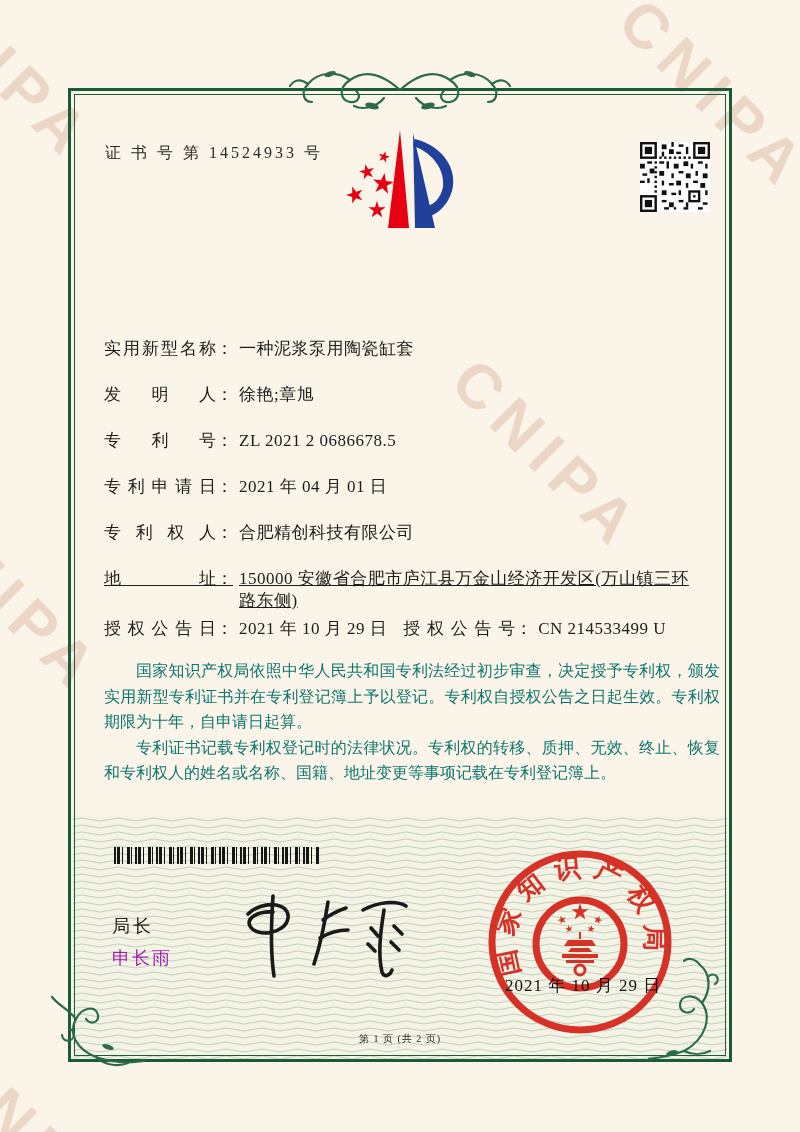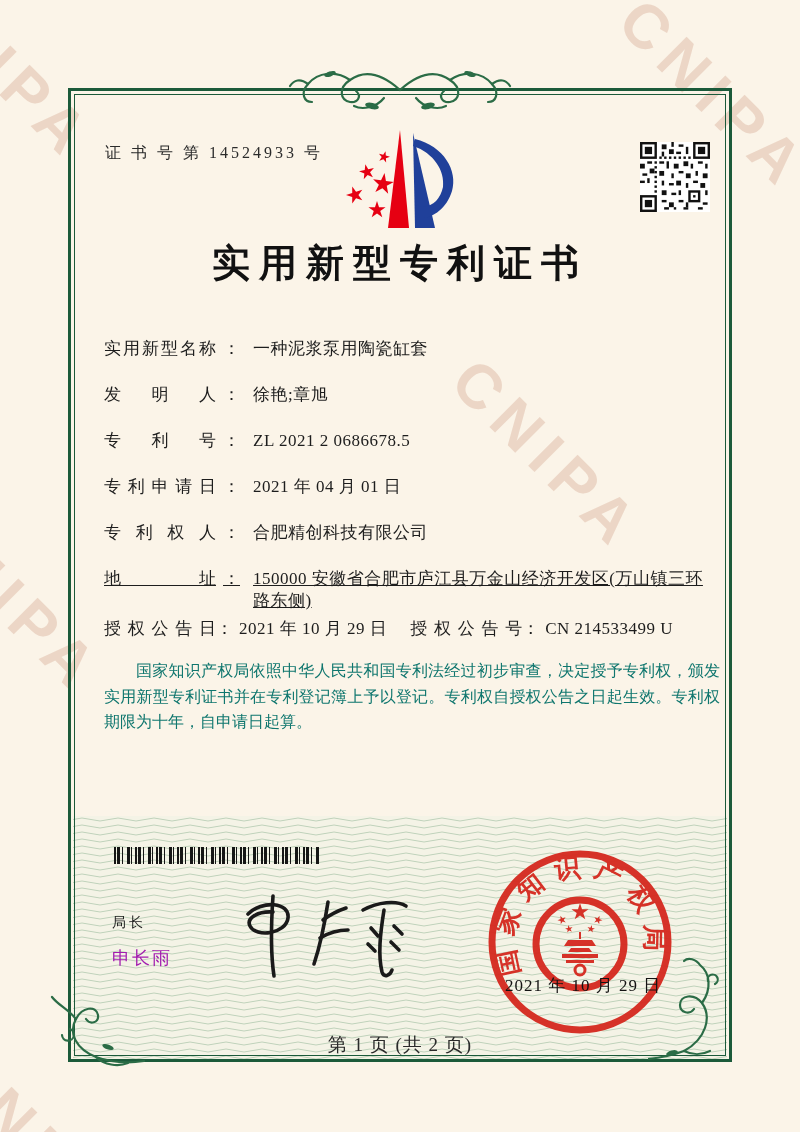--- a/index.html
+++ b/index.html
@@ -12,44 +12,44 @@
   .frame{position:absolute;left:68px;top:88px;width:664px;height:974px;border:3px solid #1b5a3a;
          box-sizing:border-box;z-index:2;}
   .frame-inner{position:absolute;inset:3px;border:1px solid #1b5a3a;}
   .orn{position:absolute;z-index:3;}
   .cert-no{position:absolute;left:105px;top:143px;font-size:16px;letter-spacing:3px;color:#2b2b2b;z-index:4;text-align:right;}
   .logo{position:absolute;left:336px;top:126px;z-index:4;}
   .qr{position:absolute;left:640px;top:142px;z-index:4;background:#fff;}
   .title{position:absolute;left:0;right:0;top:238px;text-align:center;font-size:38px;font-weight:bold;
          letter-spacing:9px;color:#111;z-index:4;}
   .fields{position:absolute;left:104px;top:338px;width:604px;font-size:17px;color:#1d1d1d;z-index:4;}
-  .frow{display:flex;align-items:flex-start;line-height:22px;margin-bottom:24px;gap:7px;}
+  .frow{display:flex;align-items:flex-start;line-height:22px;margin-bottom:24px;}
   .flabel{display:inline-block;width:112px;flex:none;text-align:justify;text-align-last:justify;}
   .fcolon{flex:none;margin-right:6px;}
   .fvalue{letter-spacing:0.5px;}
   .frow.addr{margin-bottom:6px;text-decoration:underline;}
   .addr .fvalue{max-width:458px;}
   .pair{display:flex;align-items:flex-start;}
   .pair2{margin-left:16px;}
   .paras{position:absolute;left:104px;top:658px;width:616px;font-size:16px;line-height:25.5px;
          color:#0f766e;text-align:justify;z-index:4;}
   .paras p{margin:0;text-indent:2em;}
   .barcode{position:absolute;left:114px;top:847px;width:205px;height:17px;z-index:4;
      background:repeating-linear-gradient(90deg,#161616 0 2px,transparent 2px 3px,#161616 3px 6px,
      transparent 6px 8px,#161616 8px 9px,transparent 9px 13px,#161616 13px 16px,transparent 16px 17px,
      #161616 17px 18px,transparent 18px 21px);}
   .signer-title{position:absolute;left:112px;top:914px;font-family:"Liberation Sans","DejaVu Sans",sans-serif;
-     font-size:14px;letter-spacing:3px;color:#222;z-index:4;}
+     font-size:18px;letter-spacing:3px;color:#222;z-index:4;}
   .signer-name{position:absolute;left:112px;top:946px;font-family:"Liberation Sans","DejaVu Sans",sans-serif;
      font-size:18px;letter-spacing:2px;color:#a21caf;z-index:4;}
   .signature{position:absolute;left:228px;top:880px;z-index:4;}
   .seal{position:absolute;left:480px;top:842px;z-index:5;opacity:0.95;}
   .seal-date{position:absolute;left:490px;top:974px;width:186px;text-align:center;font-size:17px;
      letter-spacing:1px;color:#131313;z-index:6;}
-  .page-info{position:absolute;left:0;right:0;top:1032px;text-align:center;font-size:19px;
+  .page-info{position:absolute;left:0;right:0;top:1032px;text-align:center;font-size:10px;
      letter-spacing:1px;color:#2a2a2a;z-index:4;}
   .note{position:absolute;left:0;right:0;top:1082px;text-align:center;font-size:14px;
      letter-spacing:2px;color:#333;z-index:4;}
 </style>
 </head>
 <body>
 
 <div class="page">
 
   <span class="wm" style="left:-60px;top:-45px;">CNIPA</span>
@@ -190,21 +190,20 @@
         <rect x="16" y="24" width="2" height="1"></rect>
       <rect x="19" y="25" width="1" height="2"></rect>
         <rect x="26" y="25" width="2" height="1"></rect>
         <rect x="10" y="27" width="2" height="1"></rect>
       <rect x="14" y="27" width="1" height="1"></rect>
         <rect x="18" y="27" width="2" height="1"></rect>
         <rect x="24" y="27" width="2" height="1"></rect>
     </g>
   </svg>
 
-  <div class="title">实用新型专利证书</div>
 
   <div class="fields">
     <div class="frow">
       <span class="flabel">实用新型名称</span>
         <span class="fcolon">：</span>
         <span class="fvalue">一种泥浆泵用陶瓷缸套</span>
     </div>
     <div class="frow">
       <span class="flabel">发明人</span>
         <span class="fcolon">：</span>
@@ -239,20 +238,21 @@
       <span class="pair pair2">
         <span class="flabel">授权公告号</span>
           <span class="fcolon">：</span>
           <span class="fvalue">CN 214533499 U</span>
       </span>
     </div>
   </div>
 
   <div class="paras">
     <p>国家知识产权局依照中华人民共和国专利法经过初步审查，决定授予专利权，颁发实用新型专利证书并在专利登记簿上予以登记。专利权自授权公告之日起生效。专利权期限为十年，自申请日起算。</p>
+    <p>专利证书记载专利权登记时的法律状况。专利权的转移、质押、无效、终止、恢复和专利权人的姓名或名称、国籍、地址变更等事项记载在专利登记簿上。</p>
   </div>
 
   <div class="barcode"></div>
 
   <div class="signer-title">局长</div>
   <div class="signer-name">申长雨</div>
 
   <svg class="signature" width="195" height="100" viewBox="0 0 195 100">
     <g stroke="#1a1a1a" stroke-width="3.6" fill="none" stroke-linecap="round" stroke-linejoin="round">
       <path d="M45,16 C43,45 42,70 46,96"></path>

